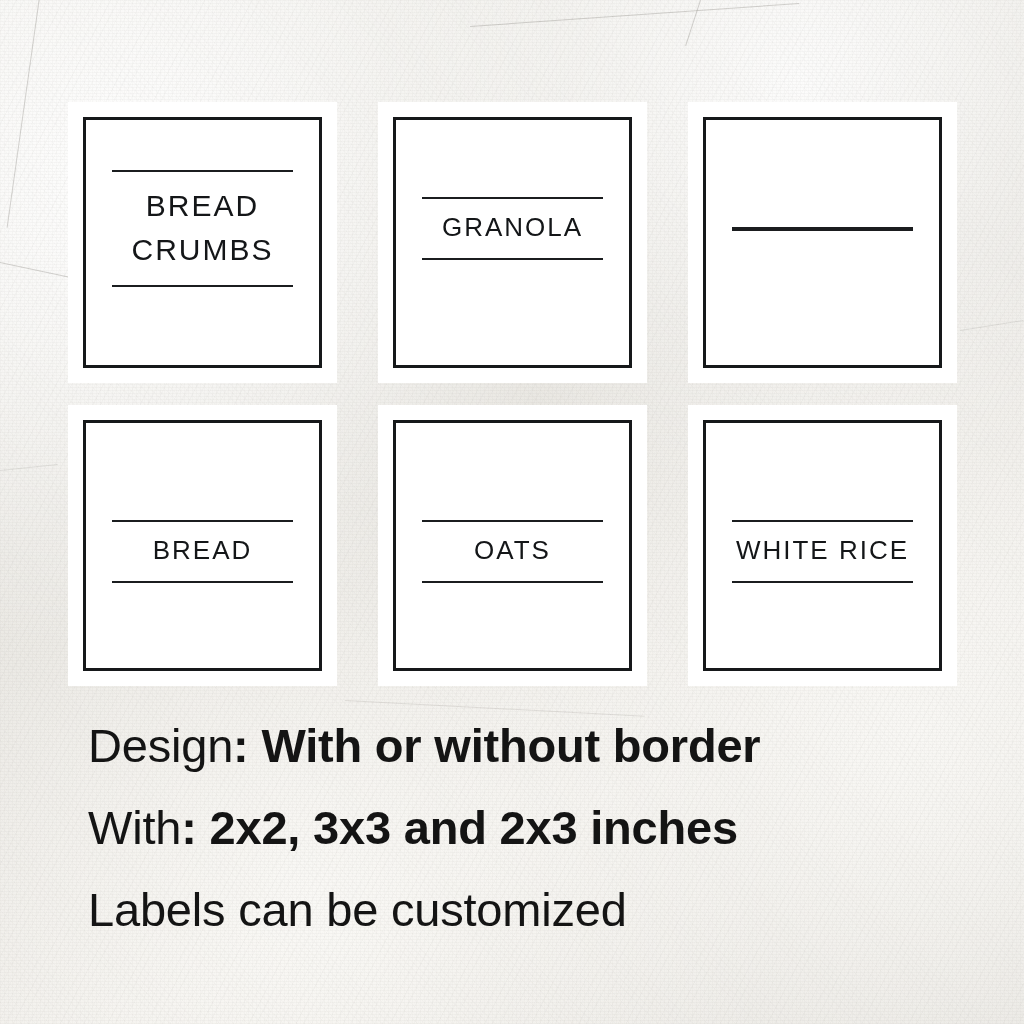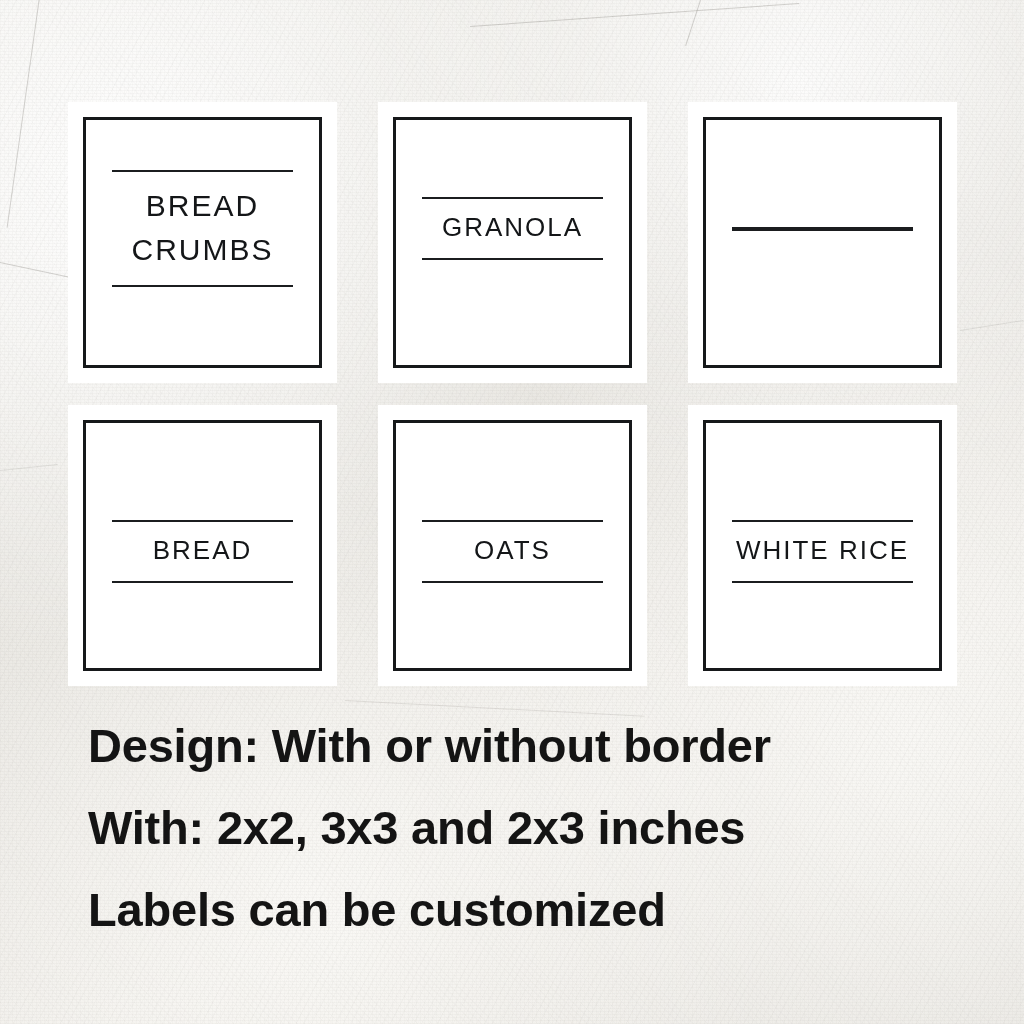--- a/index.html
+++ b/index.html
@@ -91,21 +91,21 @@
   .copy-line{
     font-family:"Liberation Sans", sans-serif;
     font-size:47px;
     line-height:1.0;
     color:#141414;
     margin-bottom:35px;
     white-space:nowrap;
     letter-spacing:-0.2px;
   }
   .copy-line:last-child{margin-bottom:16px;}
-  .copy-strong{font-weight:700;}
+  .copy-strong{font-weight:400;}
   .copy-rest{font-weight:700;}
   .copy-line.all-bold .copy-rest{font-weight:700;}
 </style>
 </head>
 <body>
 
 <div id="page">
 
   <div class="bg"></div>
   <div class="grain"></div>

